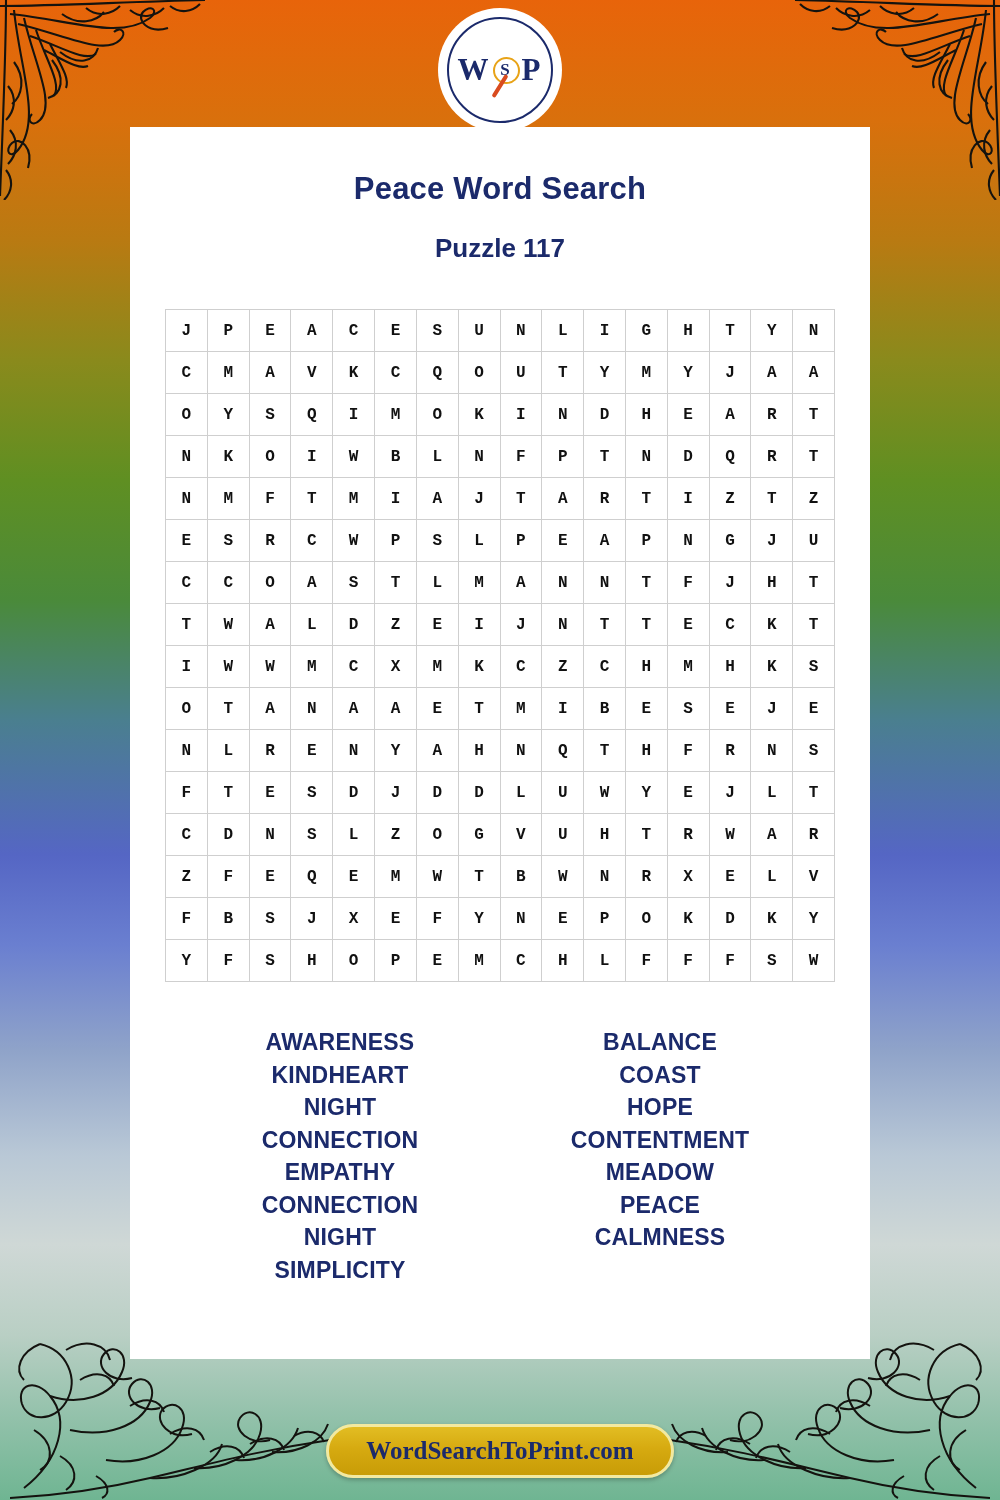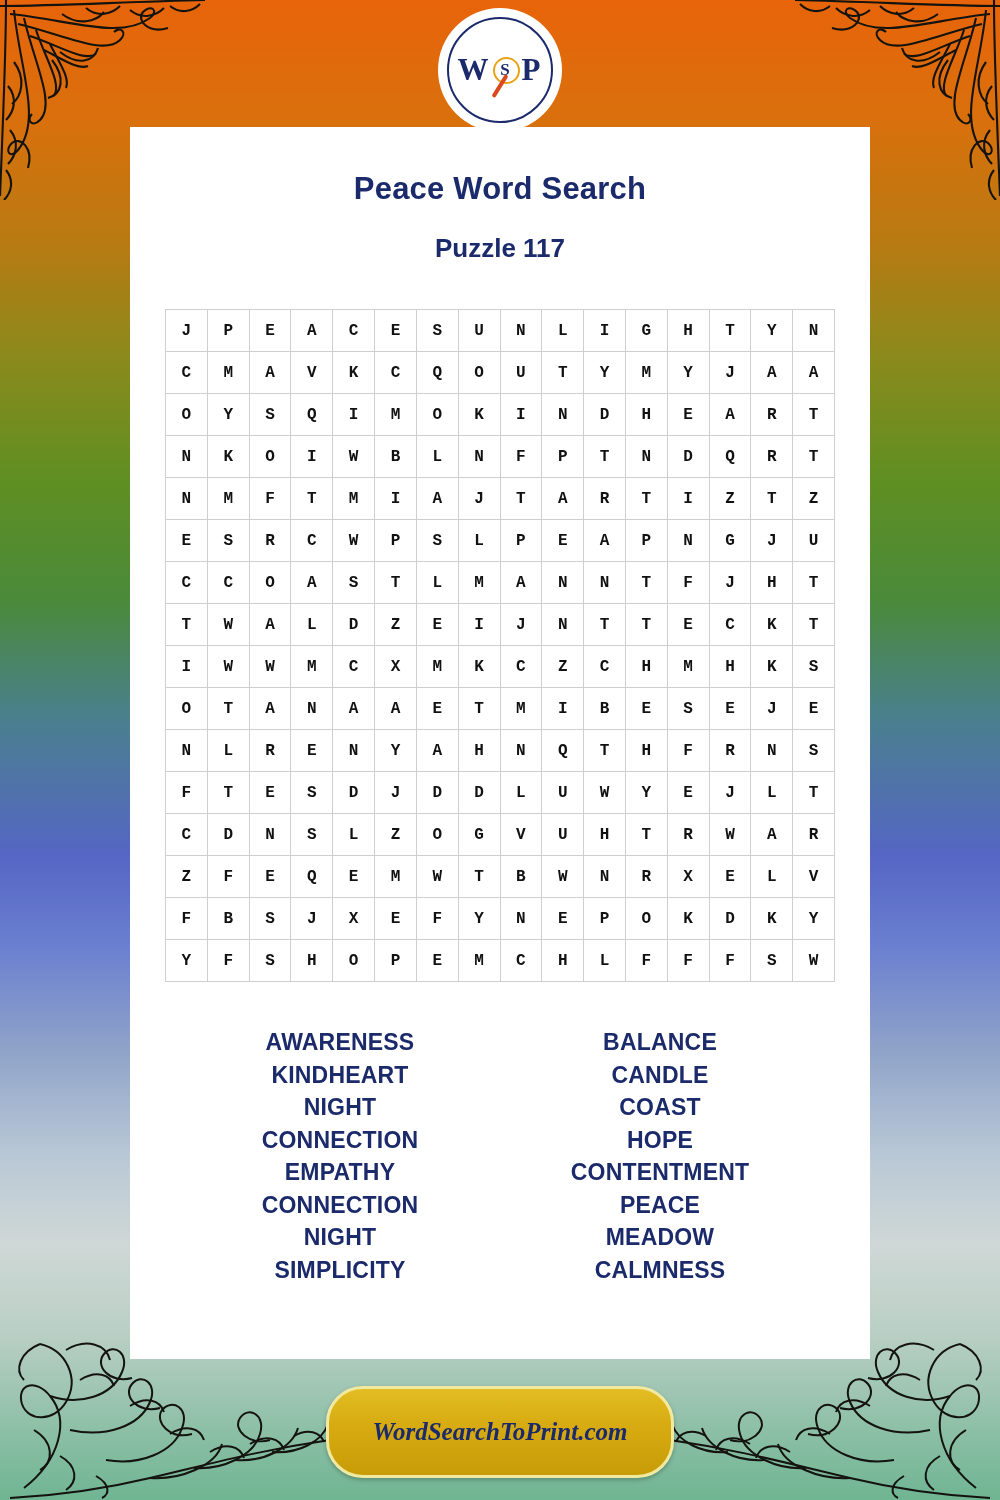--- a/index.html
+++ b/index.html
@@ -176,30 +176,29 @@
     letter-spacing: 0.2px;
   }
 
   
   .footer-pill {
     position: absolute;
     left: 50%;
     transform: translateX(-50%);
     bottom: 22px;
     width: 348px;
-    height: 92px;
+    height: 54px;
     border-radius: 37px;
     background: linear-gradient(to bottom, #e2bd23 0%, #d6aa10 45%, #c89c07 100%);
     border: 3px solid #f2e9a0;
     box-shadow: 0 2px 4px rgba(0,0,0,0.25);
     display: flex;
     align-items: center;
     justify-content: center;
     z-index: 7;
-    font-style: italic;
   }
   .footer-pill span {
     font-family: "Liberation Serif", serif;
     font-weight: bold;
     font-size: 25px;
     color: #1b2a6b;
   }
 </style>
 </head>
 <body>
@@ -628,26 +627,25 @@
         <div>KINDHEART</div>
         <div>NIGHT</div>
         <div>CONNECTION</div>
         <div>EMPATHY</div>
         <div>CONNECTION</div>
         <div>NIGHT</div>
         <div>SIMPLICITY</div>
       </div>
     <div class="wordcol" id="wordcol-right">
         <div>BALANCE</div>
-        <div>CANDLE</div>
         <div>COAST</div>
         <div>HOPE</div>
         <div>CONTENTMENT</div>
+        <div>MEADOW</div>
         <div>PEACE</div>
-        <div>MEADOW</div>
         <div>CALMNESS</div>
       </div>
   </div>
 </div>
 
 <div class="footer-pill">
   <span>WordSearchToPrint.com</span>
 </div>
 
 </body></html>

